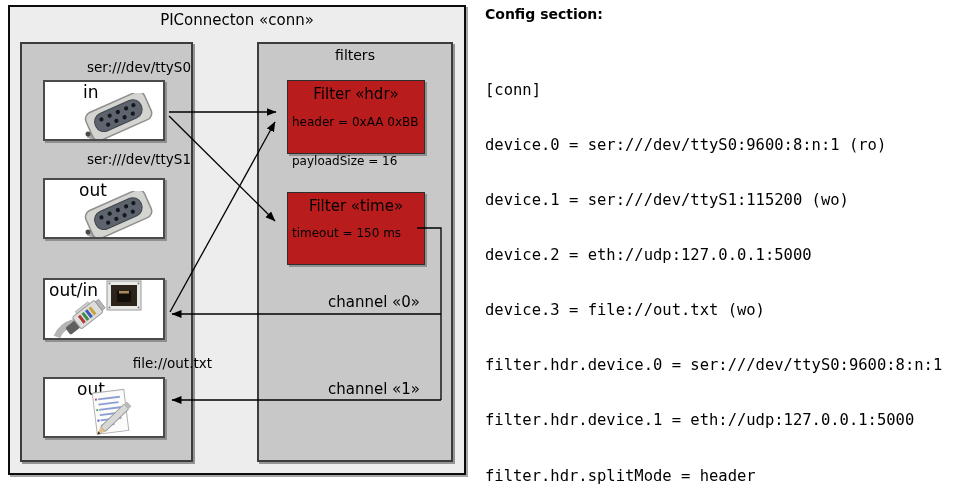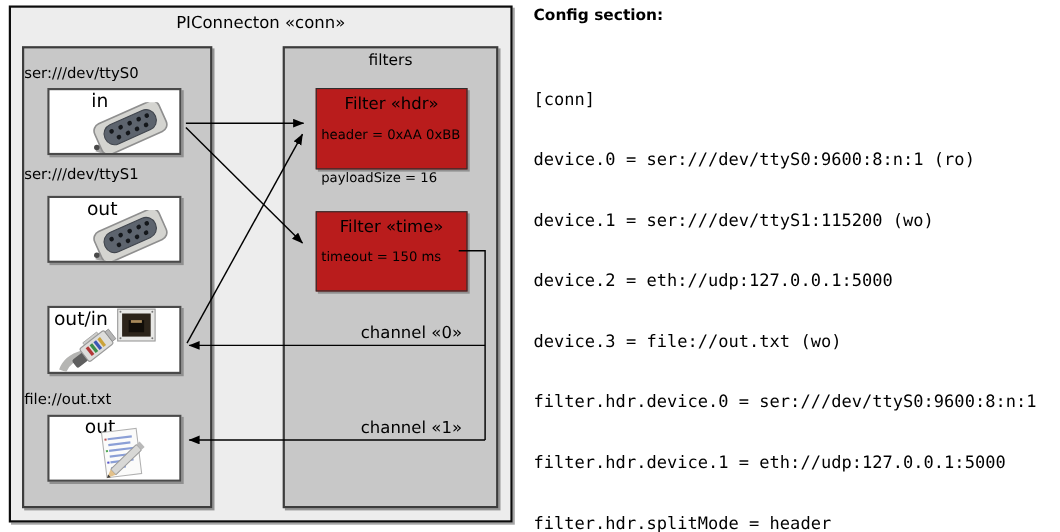--- a/index.html
+++ b/index.html
@@ -14,22 +14,22 @@
                  font-size:15px;}
 
   
   .container{position:absolute;background:#c8c8c8;border:2px solid #3c3c3c;
              box-shadow:2px 2px 0 rgba(40,40,40,0.45);}
   .devices-container{left:10px;top:35px;width:169px;height:416px;}
   .filters-container{left:247px;top:35px;width:192px;height:416px;}
   .filters-title{position:absolute;left:0;top:3px;width:100%;text-align:center;font-size:14px;}
 
   
-  .dev-label{position:absolute;left:0;width:100%;text-align:left;font-size:13.5px;white-space:nowrap;}
-  .lbl1{top:15px;} .lbl2{top:107px;} .lbl3{top:212px;font-size:13px;} .lbl4{top:311px;}
+  .dev-label{position:absolute;left:0;width:100%;text-align:right;font-size:13.5px;white-space:nowrap;}
+  .lbl1{top:15px;} .lbl2{top:107px;} .lbl3{top:212px;font-size:13px;} .lbl4{top:311px;padding-left:21px;}
   .dev-box{position:absolute;left:21px;width:118px;background:#fff;border:2px solid #4a4a4a;
            box-shadow:2px 2px 0 rgba(40,40,40,0.35);}
   .db1{top:36px;height:57px;} .db2{top:134px;height:57px;}
   .db3{top:234px;height:58px;} .db4{top:333px;height:57px;}
   .mode{position:absolute;top:1px;font-size:17px;line-height:18px;}
   .m1{left:38px;} .m2{left:34px;} .m3{left:4px;} .m4{left:32px;}
   .dev-icon{position:absolute;}
   .ic-serial{right:2px;bottom:0;width:90px;height:46px;}
   .ic-eth{left:0;top:0;width:118px;height:58px;}
   .ic-file{left:42px;top:9px;width:56px;height:50px;}

